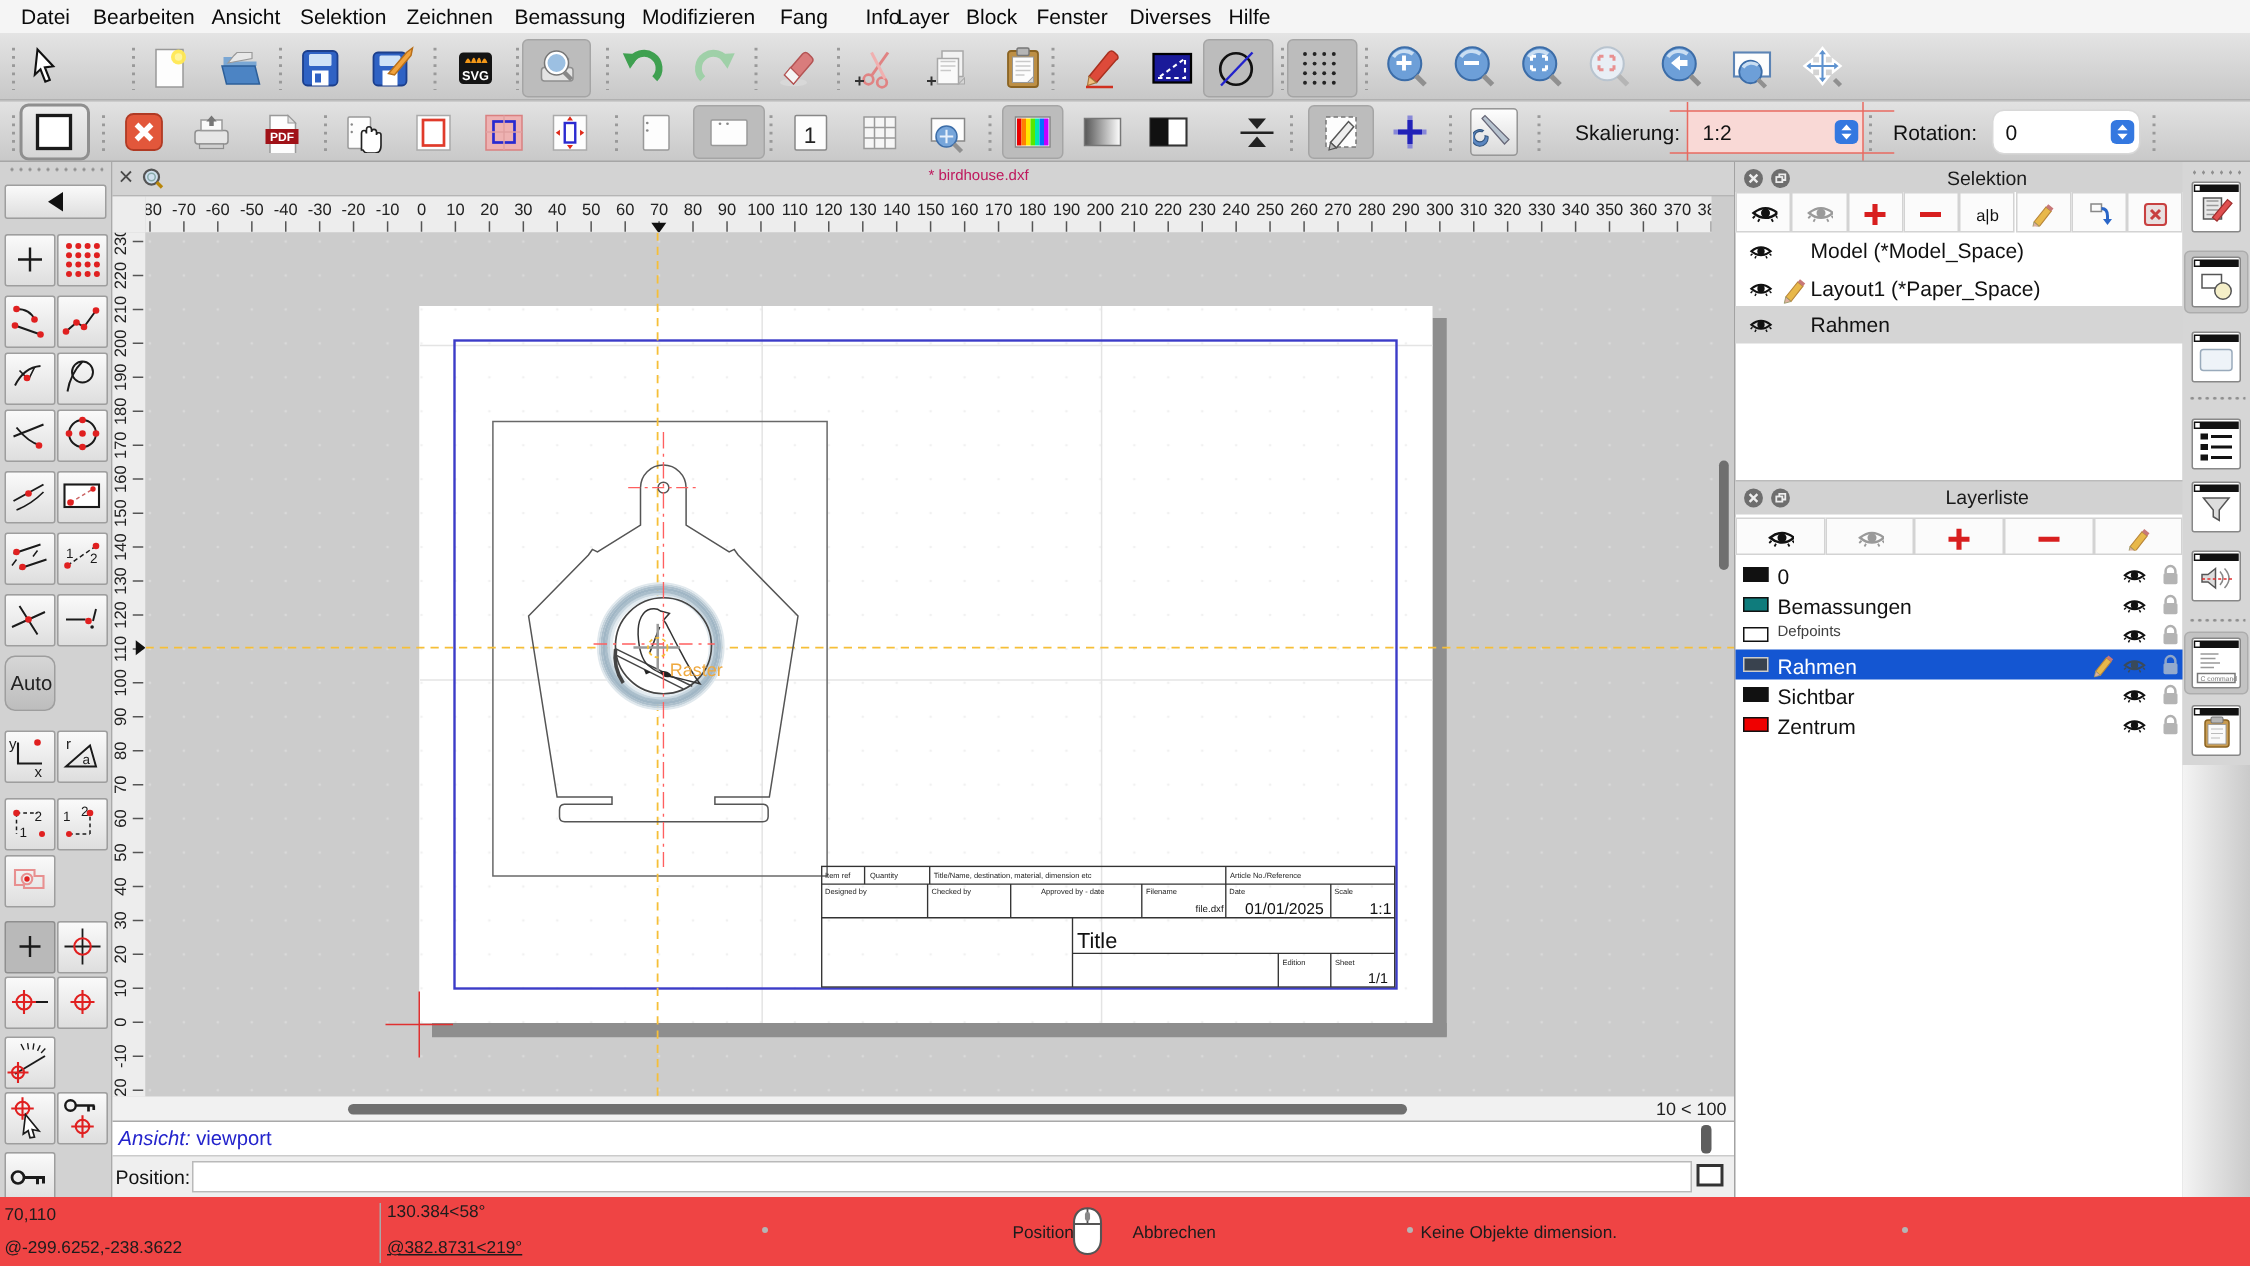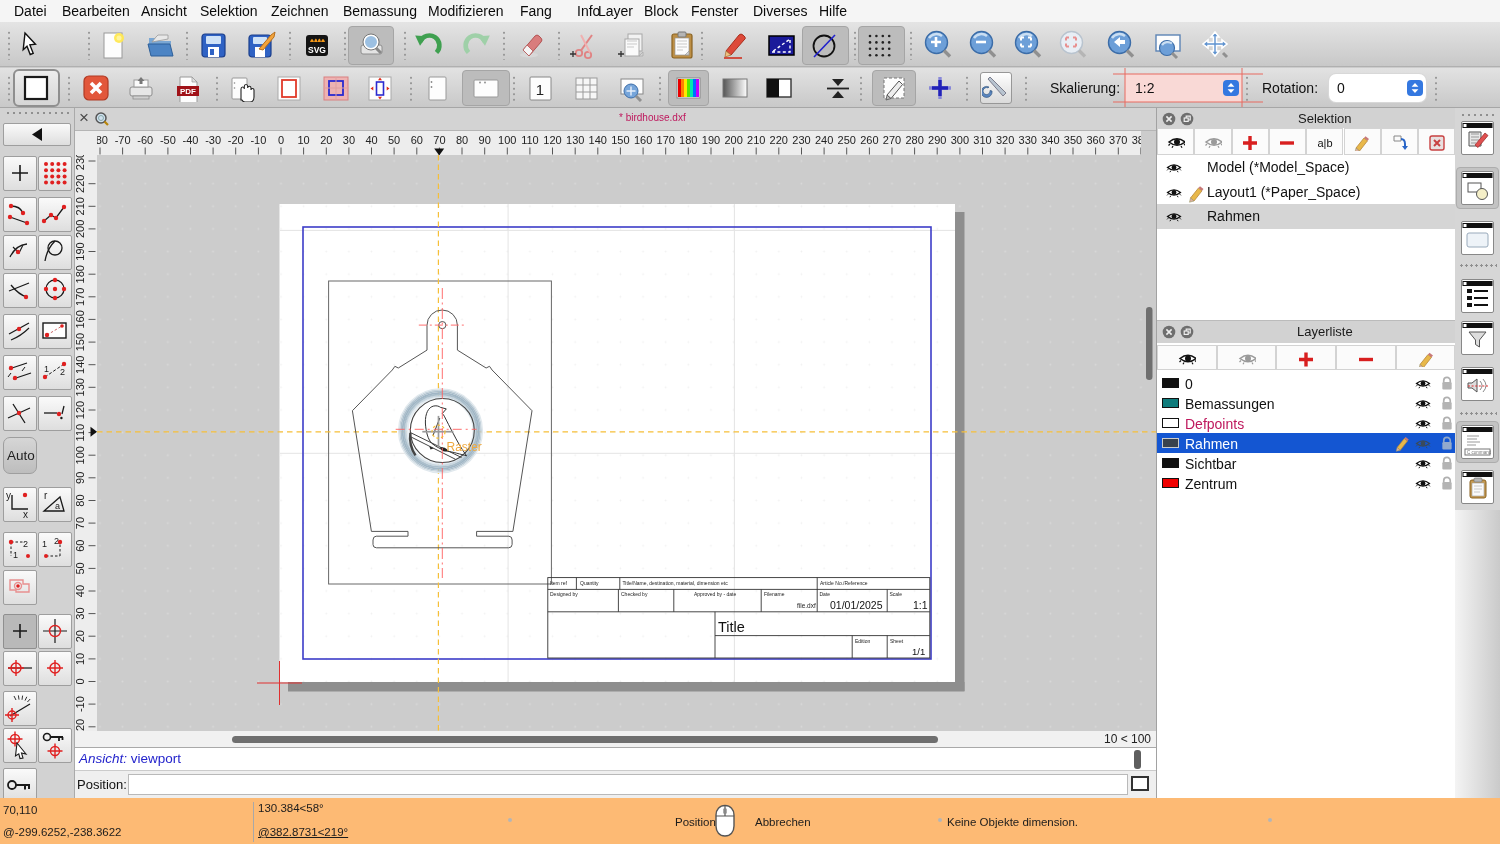--- a/index.html
+++ b/index.html
@@ -12,21 +12,21 @@
 #leftdock { left:0; top:108px; width:75px; height:690px; background:#d2d2d2; border-right:1px solid #aaa; }
 #tabbar { left:75px; top:108px; width:1081px; height:23px; background:#d3d3d3; border-bottom:1px solid #b5b5b5; }
 #hruler { left:97px; top:131px; width:1044px; height:24px; background:#ededed; overflow:hidden; }
 #vruler { left:75px; top:155px; width:22px; height:576px; background:#ededed; overflow:hidden; }
 #canvas { left:97px; top:155px; width:1059px; height:576px; background:#cccccc; overflow:hidden; }
 #scrollstrip { left:75px; top:731px; width:1081px; height:16px; background:#f1f1f1; }
 #cmdline { left:75px; top:747px; width:1081px; height:23px; background:#fff; border-top:1px solid #a9a9a9; }
 #posline { left:75px; top:770px; width:1081px; height:28px; background:#efefef; border-top:1px solid #cbcbcb; }
 #rightdock { left:1156px; top:108px; width:299px; height:690px; background:#fff; border-left:1px solid #a2a2a2; }
 #rightstrip { left:1455px; top:108px; width:45px; height:690px; background:#d6d6d6; }
-#statusbar { left:0; top:798px; width:1500px; height:46px; background:#fdba74; font-size:11.5px; color:#1c1c1c; }
+#statusbar { left:0; top:798px; width:1500px; height:46px; background:#ef4444; font-size:11.5px; color:#1c1c1c; }
 .ptitle { font-size:13px; color:#1a1a1a; }
 .sep1 { position:absolute; top:8px; width:2px; height:30px;
   background-image:radial-gradient(circle, #999 0.9px, transparent 1.1px); background-size:2px 5.5px; }
 .sep2 { position:absolute; top:7px; width:2px; height:27px;
   background-image:radial-gradient(circle, #999 0.9px, transparent 1.1px); background-size:2px 5.5px; }
 .pressed { position:absolute; background:#bcbcbc; border:1px solid #a5a5a5; border-radius:4px; }
 .icon { position:absolute; }
 </style></head>
 <body>
 
@@ -981,21 +981,21 @@
     <svg class="icon" style="left:256px;top:289.3px" width="20" height="13" viewBox="0 0 20 16">
       <path d="M2,8 Q10,1.5 18,8 Q10,14.5 2,8 Z" fill="none" stroke="#111" stroke-width="1.6"></path>
       <circle cx="10" cy="8" r="3" fill="#111"></circle>
       <path d="M3,10 l-1.5,1.5 M6,12 l-1,1.8 M14,12 l1,1.8 M17,10 l1.5,1.5" stroke="#111" stroke-width="1.2"></path>
     </svg>
     <svg class="icon" style="left:283px;top:287.3px" width="14" height="16" viewBox="0 0 15 16">
       <path d="M4,7 V5.5 a3.5,3.5 0 0 1 7,0 V7" fill="none" stroke="#b0b0b0" stroke-width="1.8"></path>
       <rect x="2.5" y="7" width="10" height="8" rx="1.2" fill="#b4b4b4"></rect>
     </svg>
     <div class="abs" style="left:5px;top:309.8px;width:17px;height:10.5px;background:#ffffff;border:1px solid #111"></div>
-    <span class="abs" style="left:28px;top:307.8px;font-size:14px;color:#be185d">Defpoints</span>
+    <span class="abs" style="left:28px;top:307.8px;font-size:10px;color:#404040">Defpoints</span>
     <svg class="icon" style="left:256px;top:309.3px" width="20" height="13" viewBox="0 0 20 16">
       <path d="M2,8 Q10,1.5 18,8 Q10,14.5 2,8 Z" fill="none" stroke="#111" stroke-width="1.6"></path>
       <circle cx="10" cy="8" r="3" fill="#111"></circle>
       <path d="M3,10 l-1.5,1.5 M6,12 l-1,1.8 M14,12 l1,1.8 M17,10 l1.5,1.5" stroke="#111" stroke-width="1.2"></path>
     </svg>
     <svg class="icon" style="left:283px;top:307.3px" width="14" height="16" viewBox="0 0 15 16">
       <path d="M4,7 V5.5 a3.5,3.5 0 0 1 7,0 V7" fill="none" stroke="#b0b0b0" stroke-width="1.8"></path>
       <rect x="2.5" y="7" width="10" height="8" rx="1.2" fill="#b4b4b4"></rect>
     </svg>
     <div class="abs" style="left:5px;top:329.8px;width:17px;height:10.5px;background:#39424e;border:1px solid #ccc"></div>

